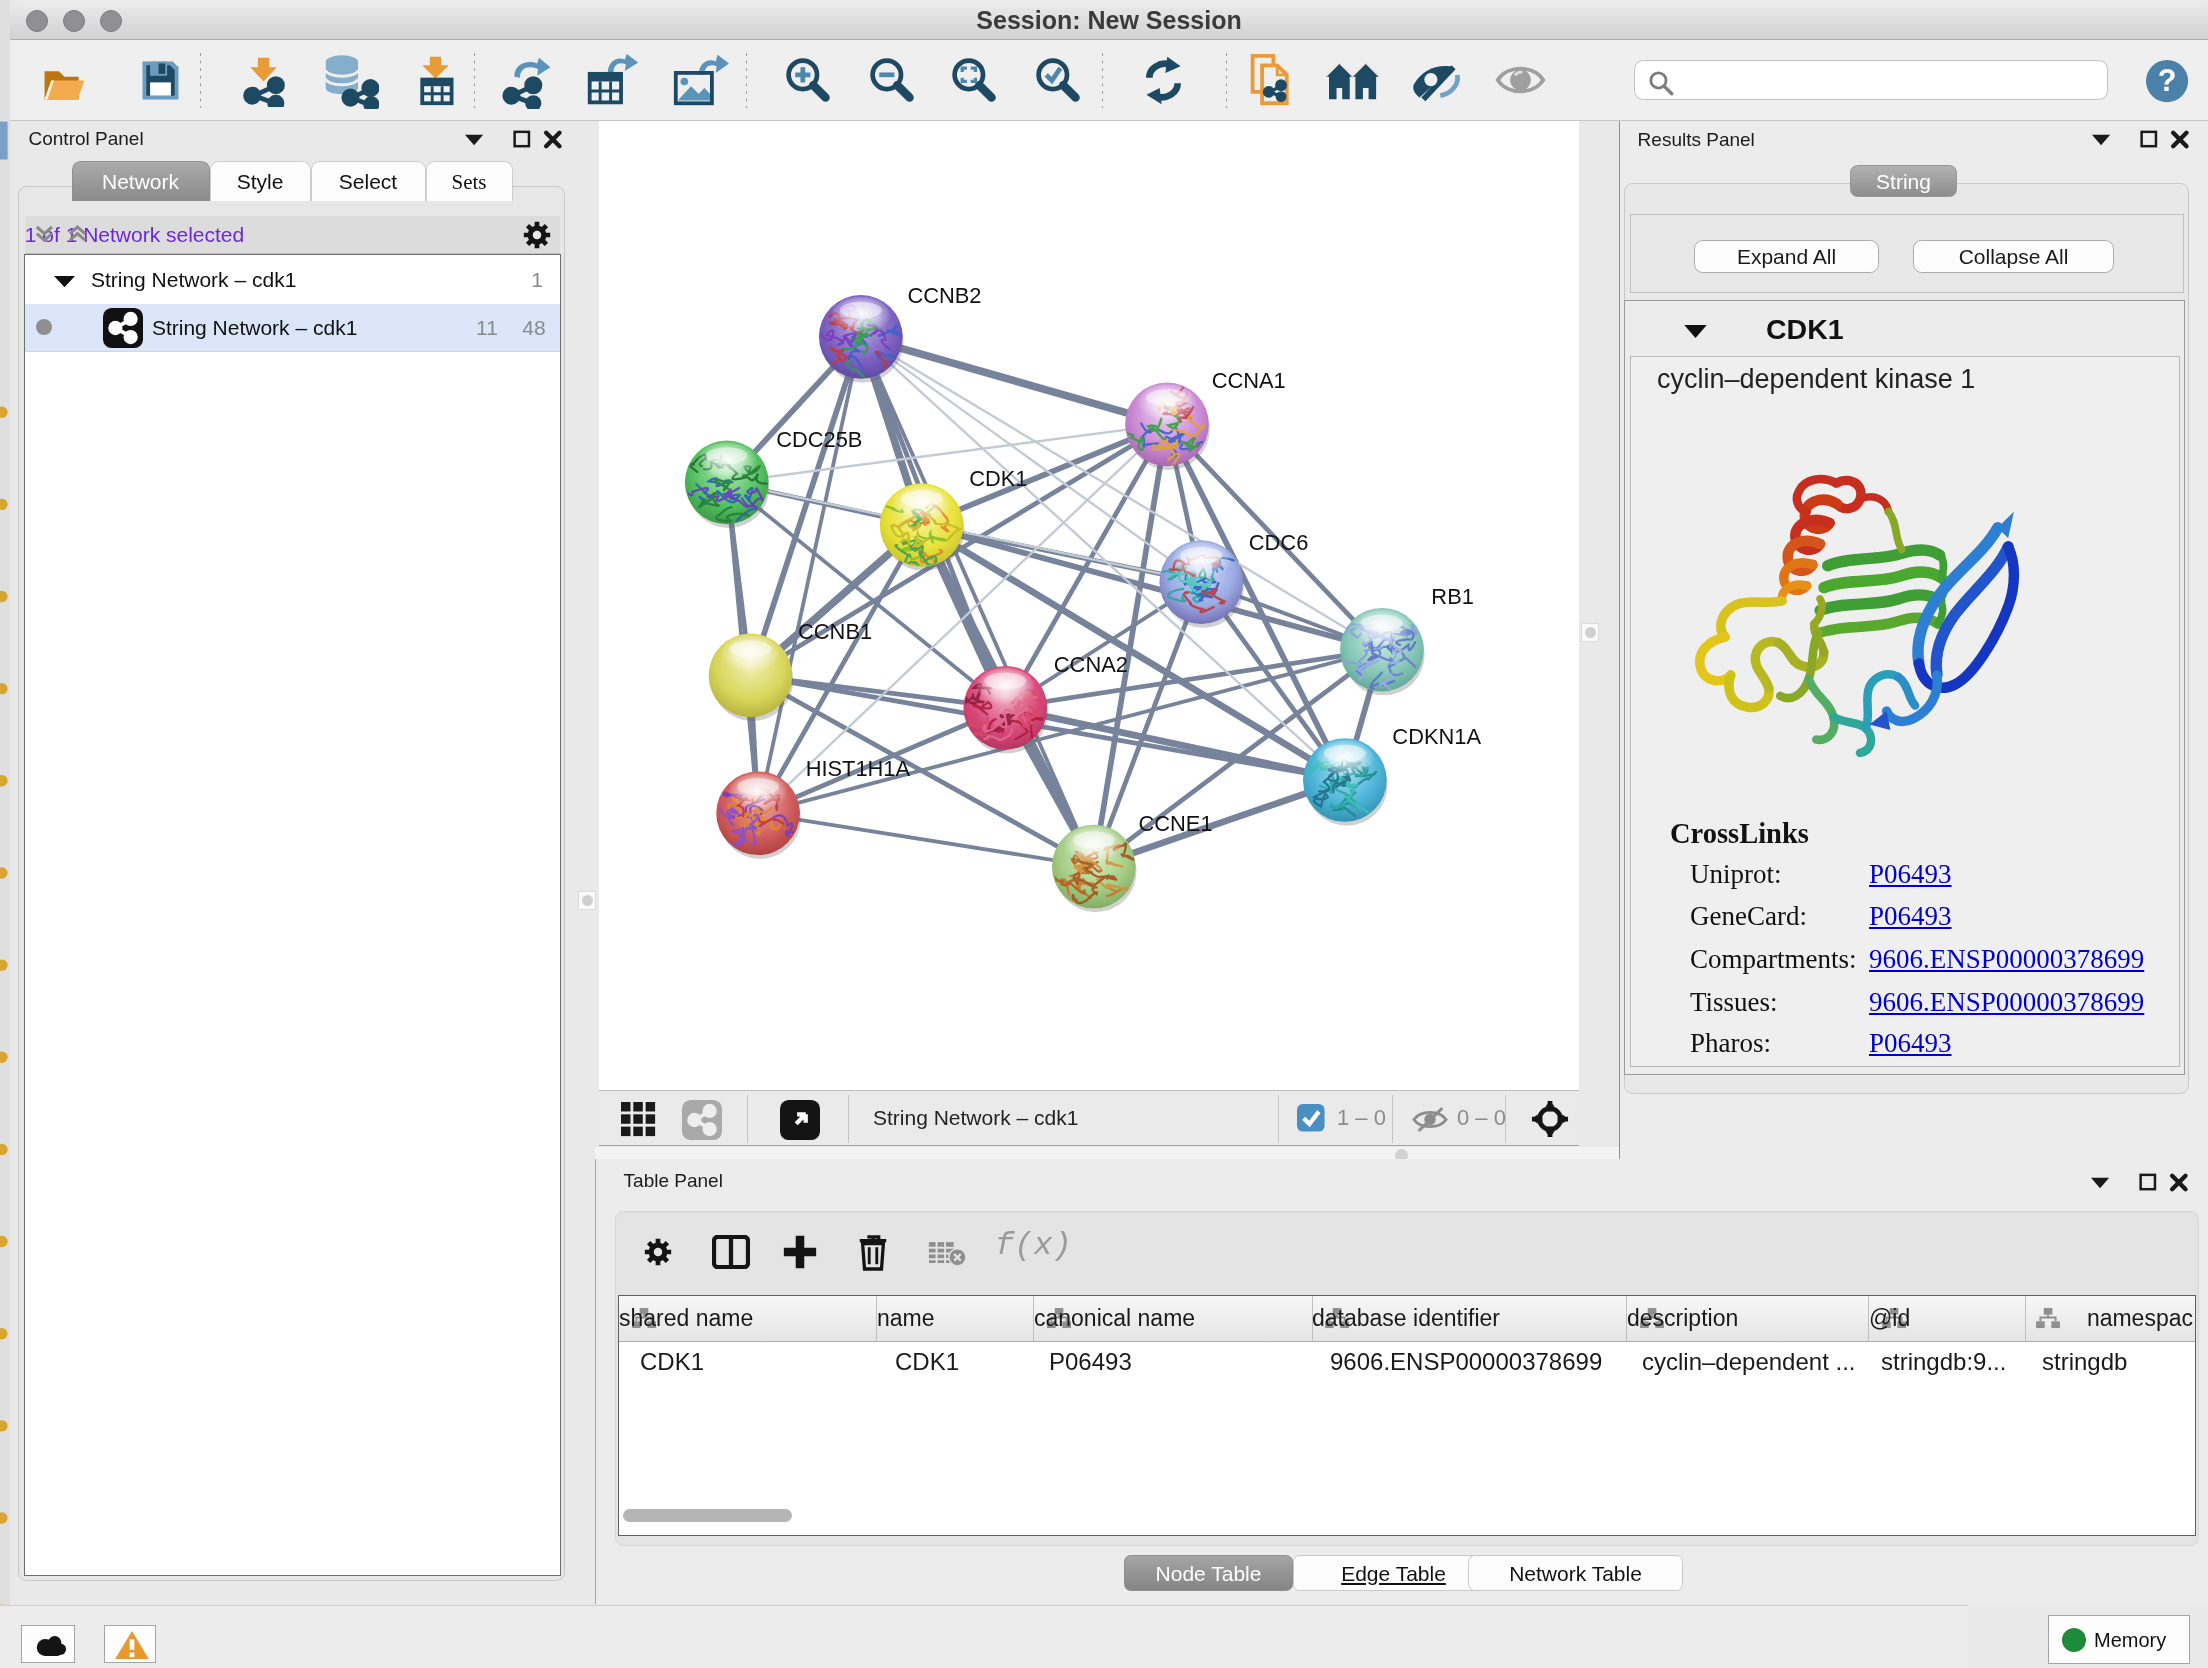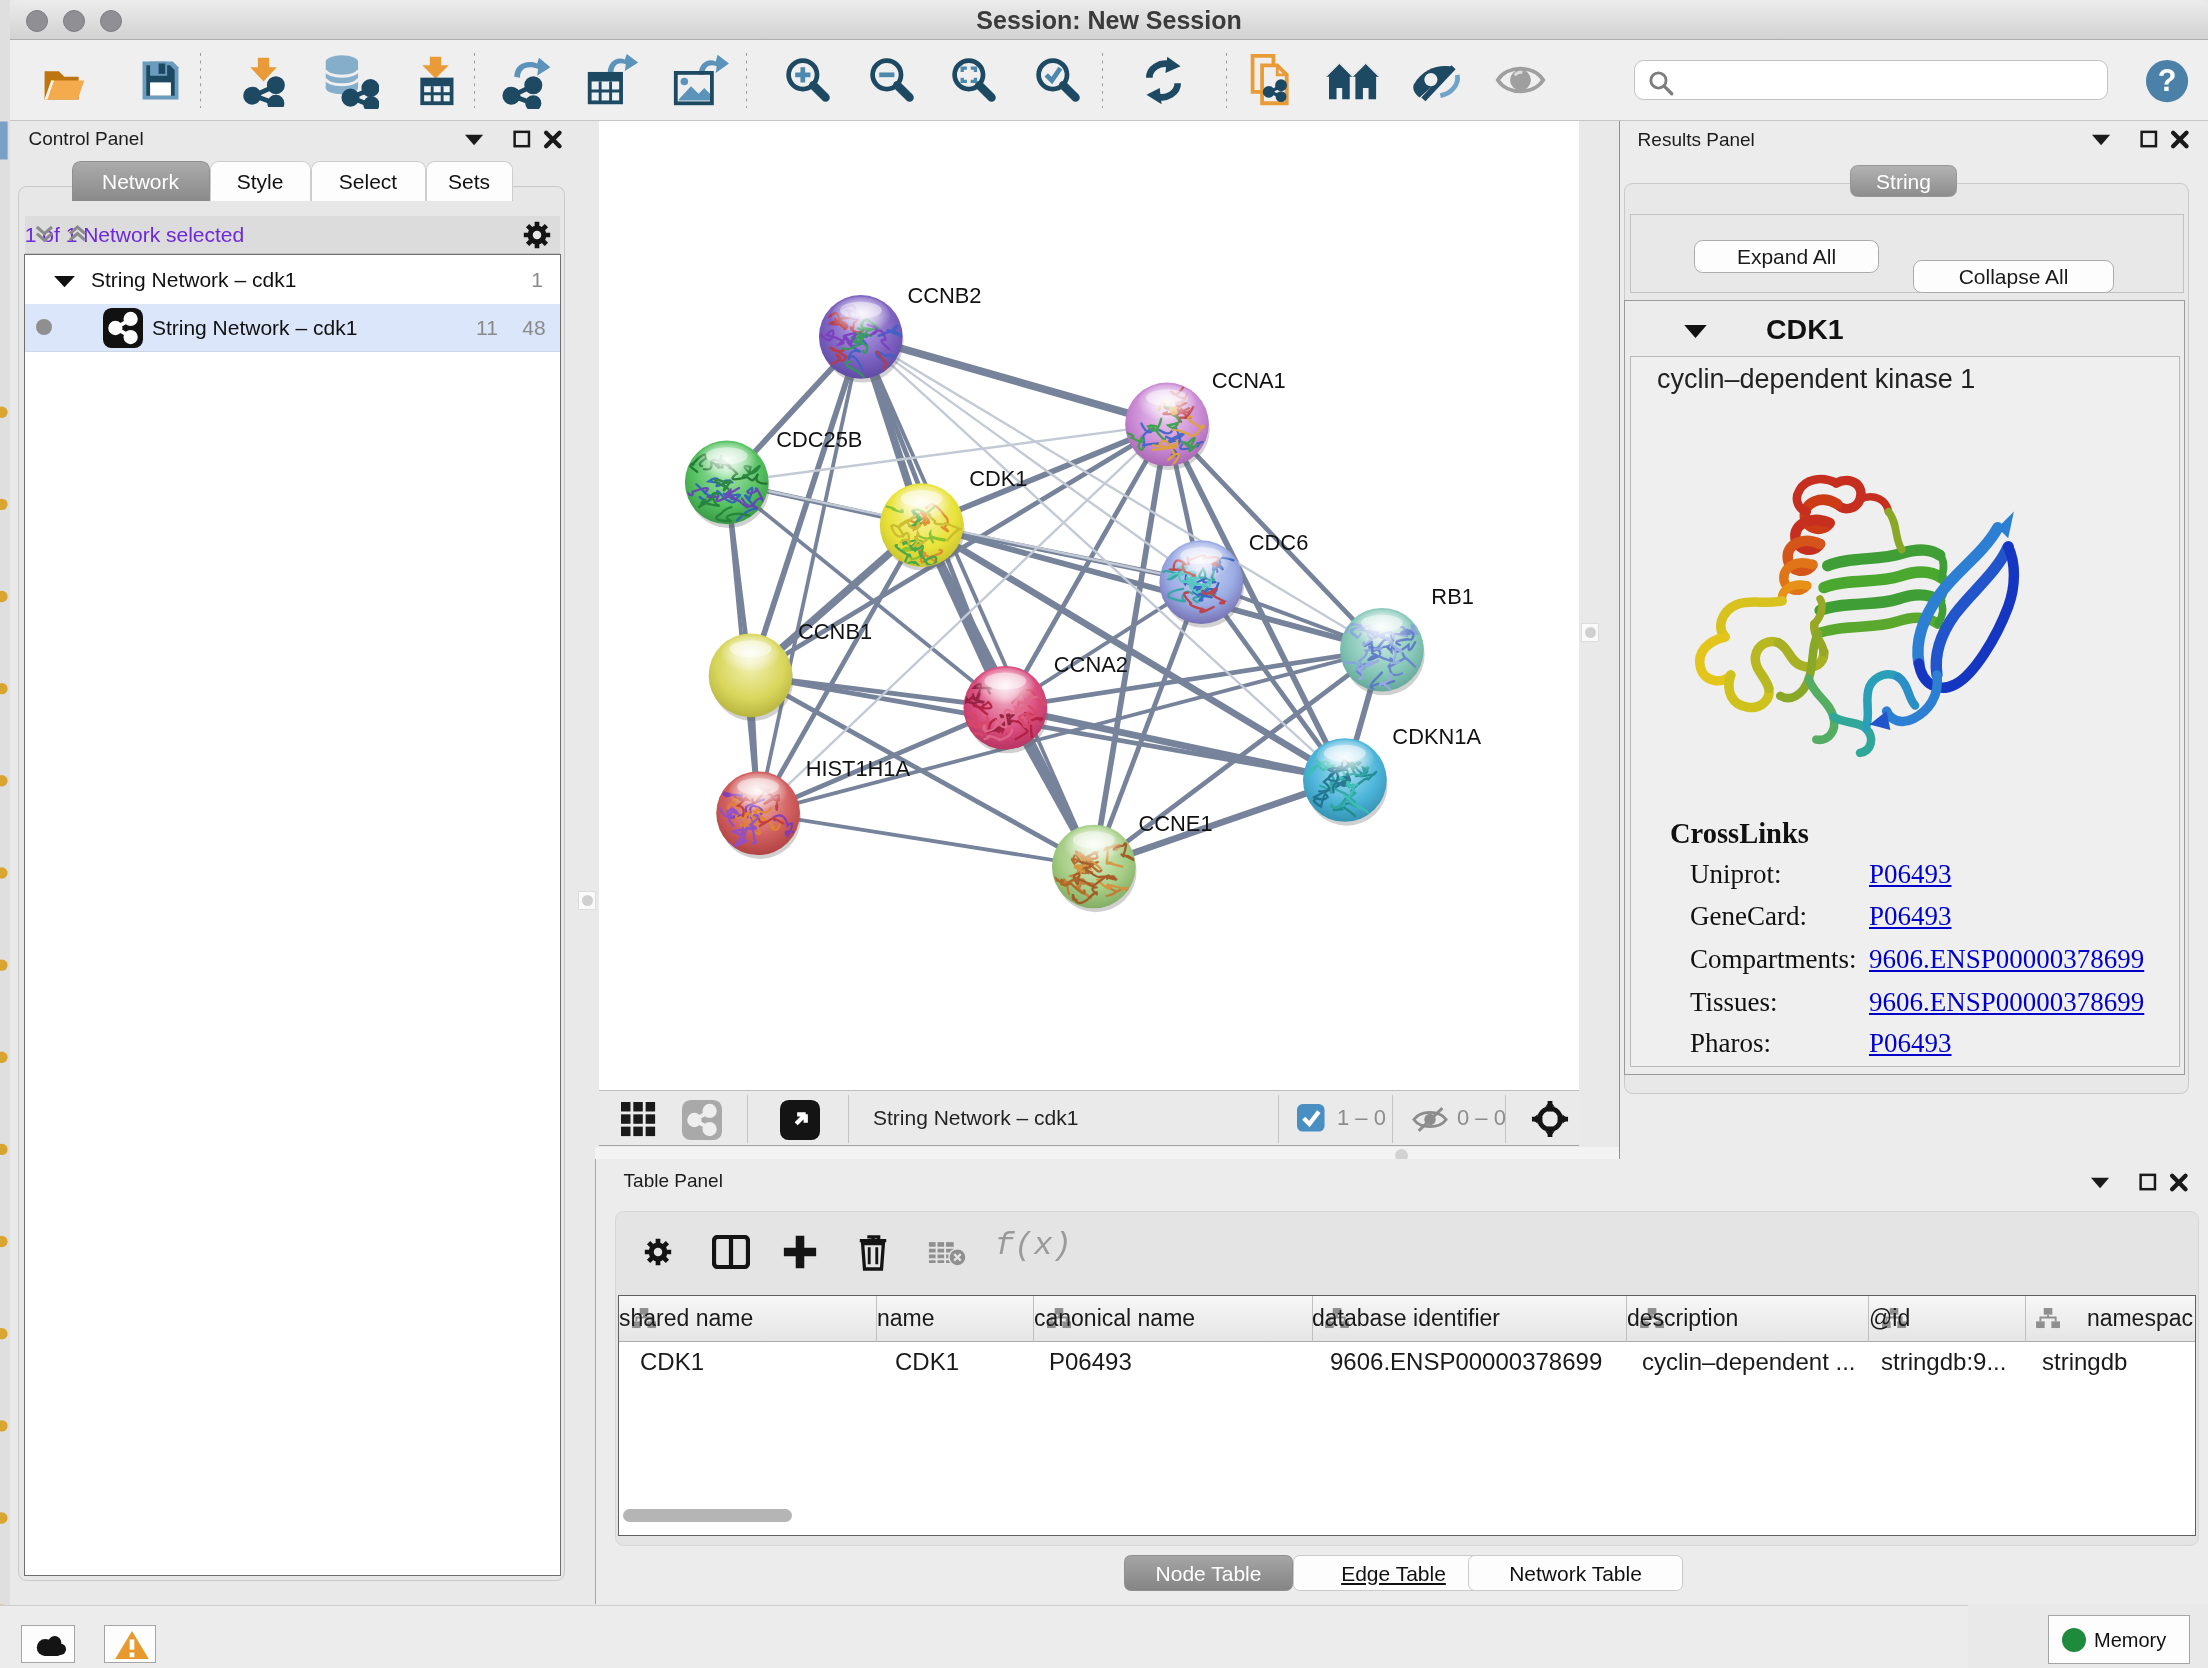--- a/index.html
+++ b/index.html
@@ -270,21 +270,21 @@
 <div id="cp" class="abs">
   <span class="phead" style="position:absolute;left:19px;top:6.7px;">Control Panel</span>
   <svg style="position:absolute;left:455px;top:4.8px;" width="105" height="27" viewBox="0 0 110 28">
     <path d="M0 9 L19 9 L9.5 20 Z" fill="#1a1a1a"></path>
     <rect x="52" y="6" width="15" height="15" fill="none" stroke="#1a1a1a" stroke-width="2.6"></rect>
     <path d="M85 7 L99 21 M99 7 L85 21" stroke="#1a1a1a" stroke-width="4.6" stroke-linecap="round"></path>
   </svg>
   <div class="tab tabsel" style="left:62px;width:138px;">Network</div>
   <div class="tab" style="left:200px;width:101px;">Style</div>
   <div class="tab" style="left:301px;width:115px;">Select</div>
-  <div class="tab" style="left:416px;width:87px;">Sets</div>
+  <div class="tab" style="left:416px;width:87px;font-family:Liberation Serif, serif;">Sets</div>
   <div id="cpbox">
     <div id="selbar">
       <svg style="position:absolute;left:9.5px;top:8.6px;" width="68" height="23" viewBox="0 0 72 24">
         <g fill="none" stroke="#8a8a8a" stroke-width="3.2">
           <path d="M3 3 L11 10 L19 3 M3 10 L11 17 L19 10"></path>
           <path d="M38 10 L46 3 L54 10 M38 17 L46 10 L54 17"></path>
         </g>
       </svg>
       <div style="width:100%;text-align:left;line-height:38px;font-size:21px;color:#6d28d9;">1 of 1 Network selected</div>
       <svg style="position:absolute;left:496px;top:3.8px;" width="32" height="32" viewBox="0 0 34 34">
@@ -792,21 +792,21 @@
   <span class="phead" style="position:absolute;left:7.6px;top:7.6px;margin-left:10px;">Results Panel</span>
   <svg style="position:absolute;left:472px;top:4.8px;" width="105" height="27" viewBox="0 0 110 28">
     <path d="M0 9 L19 9 L9.5 20 Z" fill="#1a1a1a"></path>
     <rect x="52" y="6" width="15" height="15" fill="none" stroke="#1a1a1a" stroke-width="2.6"></rect>
     <path d="M85 7 L99 21 M99 7 L85 21" stroke="#1a1a1a" stroke-width="4.6" stroke-linecap="round"></path>
   </svg>
   <div style="position:absolute;left:3.8px;top:62px;width:565px;height:911px;background:#e8e8e8;border:1px solid #c9c9c9;border-radius:8.6px;"></div>
   <div style="position:absolute;left:230px;top:44px;width:107px;height:32px;background:linear-gradient(#b2b2b2,#8d8d8d);border:1px solid #979797;border-radius:7.6px;color:#fff;font-size:21px;text-align:center;line-height:31px;">String</div>
   <div style="position:absolute;left:9.5px;top:93px;width:554px;height:79px;border:1px solid #c2c2c2;"></div>
   <div style="position:absolute;left:74px;top:119px;width:185px;height:33px;background:#fdfdfd;border:1px solid #ababab;border-radius:8.6px;font-size:21px;text-align:center;line-height:32px;color:#1a1a1a;">Expand All</div>
-  <div style="position:absolute;left:293px;top:119px;width:201px;height:33px;background:#fdfdfd;border:1px solid #ababab;border-radius:8.6px;font-size:21px;text-align:center;line-height:32px;color:#1a1a1a;margin-top:20px;">Collapse All</div>
+  <div style="position:absolute;left:293px;top:119px;width:201px;height:33px;background:#fdfdfd;border:1px solid #ababab;border-radius:8.6px;font-size:21px;text-align:center;line-height:32px;color:#1a1a1a;">Collapse All</div>
   <div style="position:absolute;left:3.8px;top:179px;width:561px;height:775px;background:#ececec;border:1.9px solid #9a9a9a;"></div>
   <svg style="position:absolute;left:63px;top:203px;" width="25" height="15" viewBox="0 0 26 16">
       <path d="M1 1 L25 1 L13 15 Z" fill="#111"></path>
     </svg>
   <span style="position:absolute;left:146px;top:192px;font-size:28.5px;font-weight:bold;color:#111;">CDK1</span>
   <div style="position:absolute;left:9.5px;top:235px;width:550px;height:711px;background:#efefef;border:1px solid #b9b9b9;"></div>
   <span style="position:absolute;left:37px;top:243px;font-size:27px;color:#222;">cyclin–dependent kinase 1</span>
   <svg style="position:absolute;left:50px;top:326px;" width="361" height="323" id="ribbon" viewBox="0 0 380 340">
 <g fill="none" stroke-linecap="round">
   <path d="M175 38 C190 30 205 40 200 55 C196 66 182 68 176 60" stroke="#c62f1f" stroke-width="10"></path>

